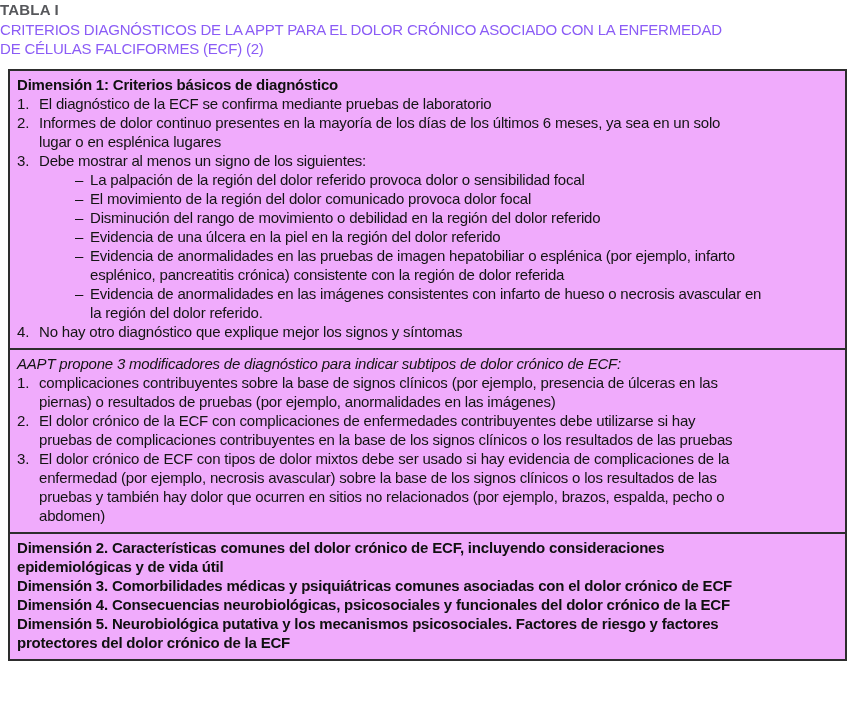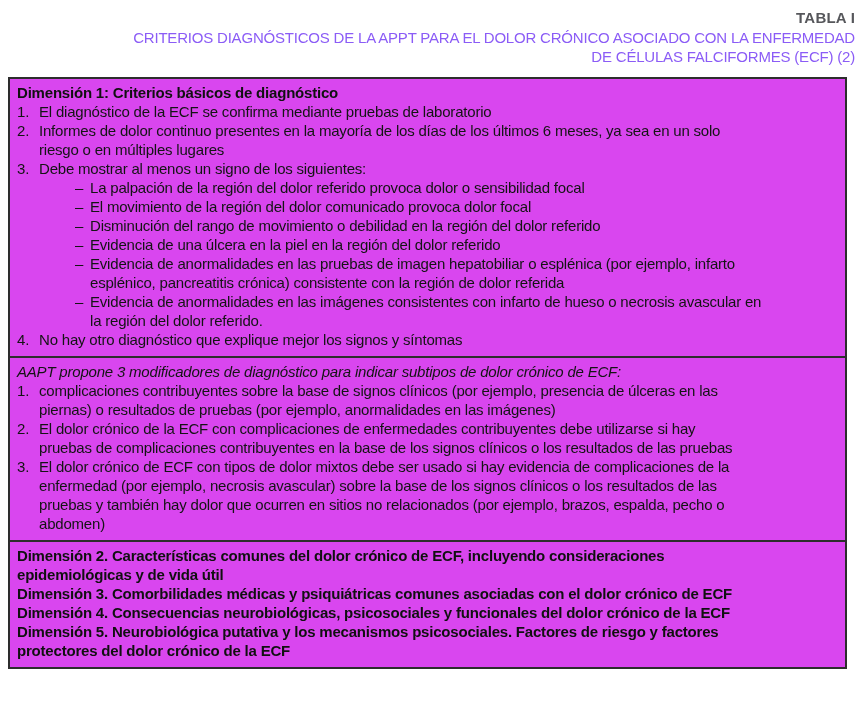--- a/index.html
+++ b/index.html
@@ -2,31 +2,31 @@
 <html><head>
 <meta charset="utf-8">
 <style>
   html,body{margin:0;padding:0;background:#ffffff;}
   .page{
     position:relative;width:855px;height:708px;overflow:hidden;
     background:#ffffff;color:#161616;
     font-family:"Liberation Sans","DejaVu Sans",sans-serif;
     -webkit-font-smoothing:antialiased;
   }
-  .caption{text-align:right;padding-top:8px;}
+  .caption{text-align:left;}
   .caption .tag{
     font-size:15px;font-weight:700;color:#56575b;line-height:20px;letter-spacing:0.2px;
   }
   .cap-line{
     font-size:15px;color:#8b5cf6;line-height:19px;letter-spacing:-0.2px;font-weight:400;
   }
   .tbl{
     margin:11px 8px 0 8px;
     border:2px solid #2d2d2d;
-    background:#d946ef;
+    background:#f0abfc;
     overflow:hidden;
   }
   .section{
     padding:4px 8px 7px 7px;
   }
   .section + .section{border-top:2px solid #2d2d2d;}
   .row{
     display:flex;align-items:flex-start;
     font-size:15px;line-height:19px;letter-spacing:-0.2px;color:#141414;
   }
@@ -57,21 +57,21 @@
         <div class="row numbered">
           <span class="marker">1.</span>
           <div class="txt">
             <div class="ln">El diagnóstico de la ECF se confirma mediante pruebas de laboratorio</div>
           </div>
         </div>
         <div class="row numbered">
           <span class="marker">2.</span>
           <div class="txt">
             <div class="ln">Informes de dolor continuo presentes en la mayoría de los días de los últimos 6 meses, ya sea en un solo</div>
-            <div class="ln">riesgo o en múltiples lugares</div>
+            <div class="ln">lugar o en esplénica lugares</div>
           </div>
         </div>
         <div class="row numbered">
           <span class="marker">3.</span>
           <div class="txt">
             <div class="ln">Debe mostrar al menos un signo de los siguientes:</div>
           </div>
         </div>
         <div class="row bullet">
           <span class="marker">–</span>

